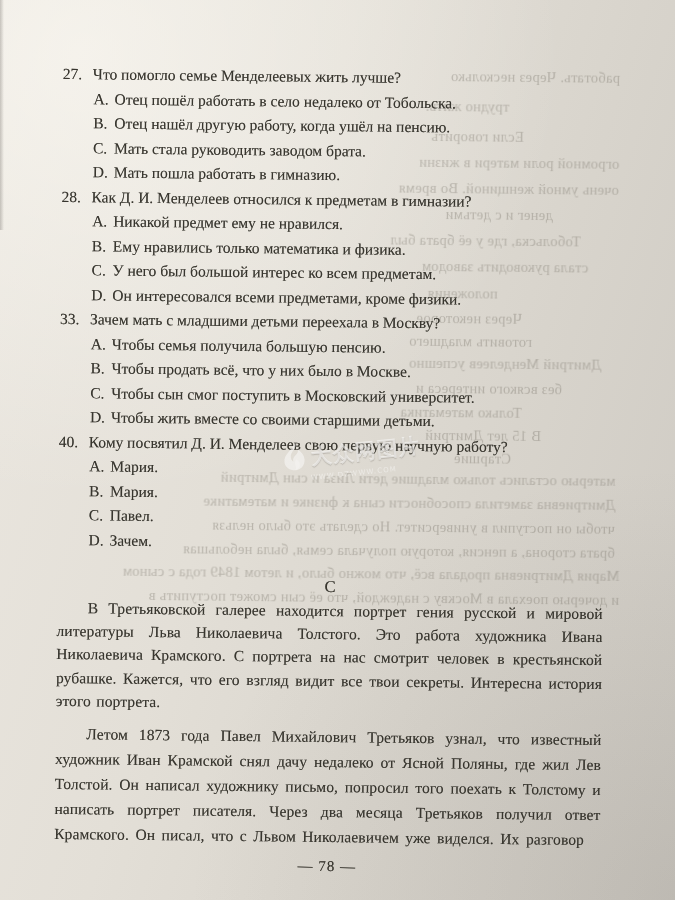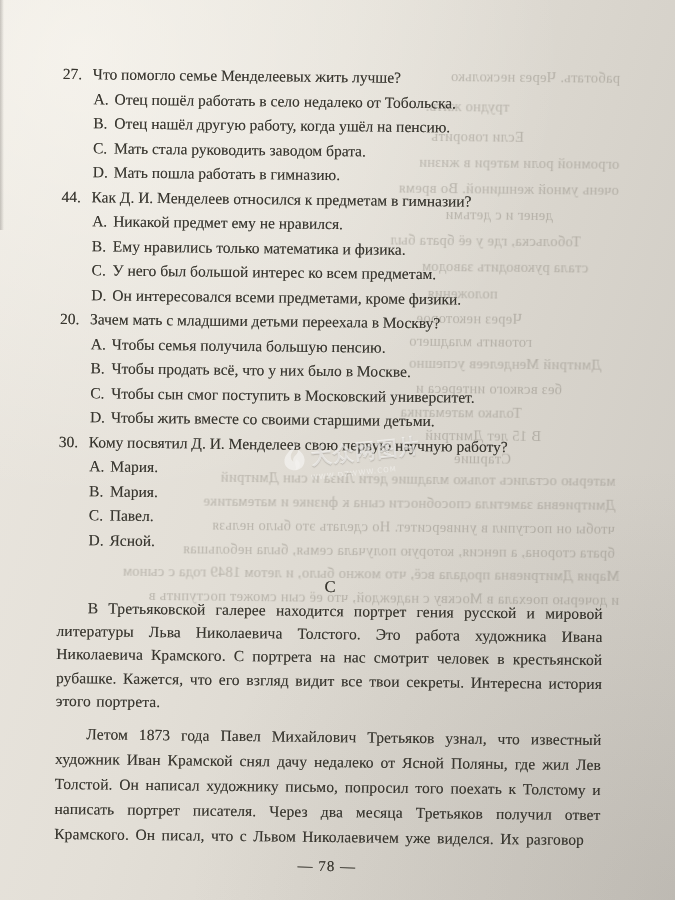--- a/index.html
+++ b/index.html
@@ -127,21 +127,21 @@
     <span class="olabel">C.</span><span class="otext">Мать стала руководить заводом брата.</span>
   </div>
 
   <div class="q-line q-opt">
     <span class="olabel">D.</span><span class="otext">Мать пошла работать в гимназию.</span>
   </div>
 </li>
 
   <li class="q-block">
     <div class="q-line q-head">
-      <span class="qnum">44.</span><span class="qtext">Как Д. И. Менделеев относился к предметам в гимназии?</span>
+      <span class="qnum">28.</span><span class="qtext">Как Д. И. Менделеев относился к предметам в гимназии?</span>
     </div>
 
   <div class="q-line q-opt">
     <span class="olabel">A.</span><span class="otext">Никакой предмет ему не нравился.</span>
   </div>
 
   <div class="q-line q-opt">
     <span class="olabel">B.</span><span class="otext">Ему нравились только математика и физика.</span>
   </div>
 
@@ -149,21 +149,21 @@
     <span class="olabel">C.</span><span class="otext">У него был большой интерес ко всем предметам.</span>
   </div>
 
   <div class="q-line q-opt">
     <span class="olabel">D.</span><span class="otext">Он интересовался всеми предметами, кроме физики.</span>
   </div>
 </li>
 
   <li class="q-block">
     <div class="q-line q-head">
-      <span class="qnum">20.</span><span class="qtext">Зачем мать с младшими детьми переехала в Москву?</span>
+      <span class="qnum">33.</span><span class="qtext">Зачем мать с младшими детьми переехала в Москву?</span>
     </div>
 
   <div class="q-line q-opt">
     <span class="olabel">A.</span><span class="otext">Чтобы семья получила большую пенсию.</span>
   </div>
 
   <div class="q-line q-opt">
     <span class="olabel">B.</span><span class="otext">Чтобы продать всё, что у них было в Москве.</span>
   </div>
 
@@ -171,37 +171,37 @@
     <span class="olabel">C.</span><span class="otext">Чтобы сын смог поступить в Московский университет.</span>
   </div>
 
   <div class="q-line q-opt">
     <span class="olabel">D.</span><span class="otext">Чтобы жить вместе со своими старшими детьми.</span>
   </div>
 </li>
 
   <li class="q-block">
     <div class="q-line q-head">
-      <span class="qnum">30.</span><span class="qtext">Кому посвятил Д. И. Менделеев свою первую научную работу?</span>
+      <span class="qnum">40.</span><span class="qtext">Кому посвятил Д. И. Менделеев свою первую научную работу?</span>
     </div>
 
   <div class="q-line q-opt">
     <span class="olabel">A.</span><span class="otext">Мария.</span>
   </div>
 
   <div class="q-line q-opt">
     <span class="olabel">B.</span><span class="otext">Мария.</span>
   </div>
 
   <div class="q-line q-opt">
     <span class="olabel">C.</span><span class="otext">Павел.</span>
   </div>
 
   <div class="q-line q-opt">
-    <span class="olabel">D.</span><span class="otext">Ясной.</span>
+    <span class="olabel">D.</span><span class="otext">Зачем.</span>
   </div>
 </li>
 </ol>
 
     <div class="section-c">С</div>
 
     <p class="para p1">В Третьяковской галерее находится портрет гения русской и мировой литературы Льва Николаевича Толстого. Это работа художника Ивана Николаевича Крамского. С портрета на нас смотрит человек в крестьянской рубашке. Кажется, что его взгляд видит все твои секреты. Интересна история этого портрета.</p>
     <p class="para p2">Летом 1873 года Павел Михайлович Третьяков узнал, что известный художник Иван Крамской снял дачу недалеко от Ясной Поляны, где жил Лев Толстой. Он написал художнику письмо, попросил того поехать к Толстому и написать портрет писателя. Через два месяца Третьяков получил ответ Крамского. Он писал, что с Львом Николаевичем уже виделся. Их разговор</p>
 
     <div class="pageno">— 78 —</div>

